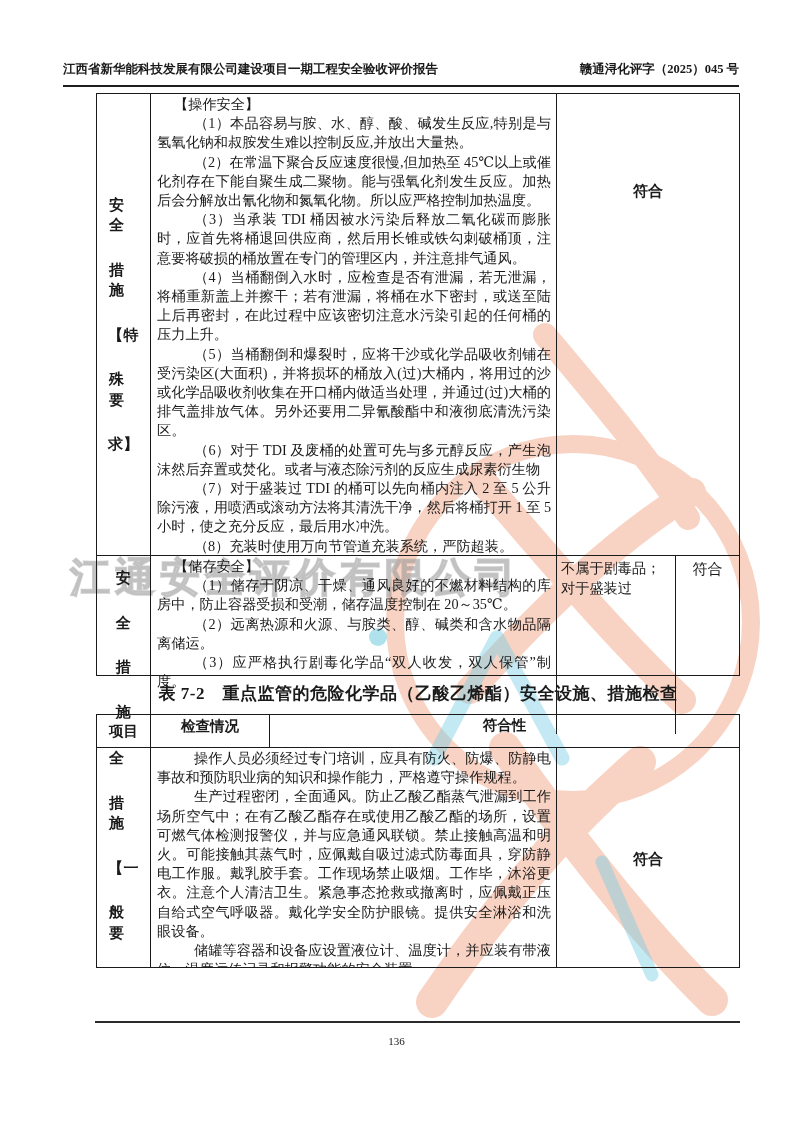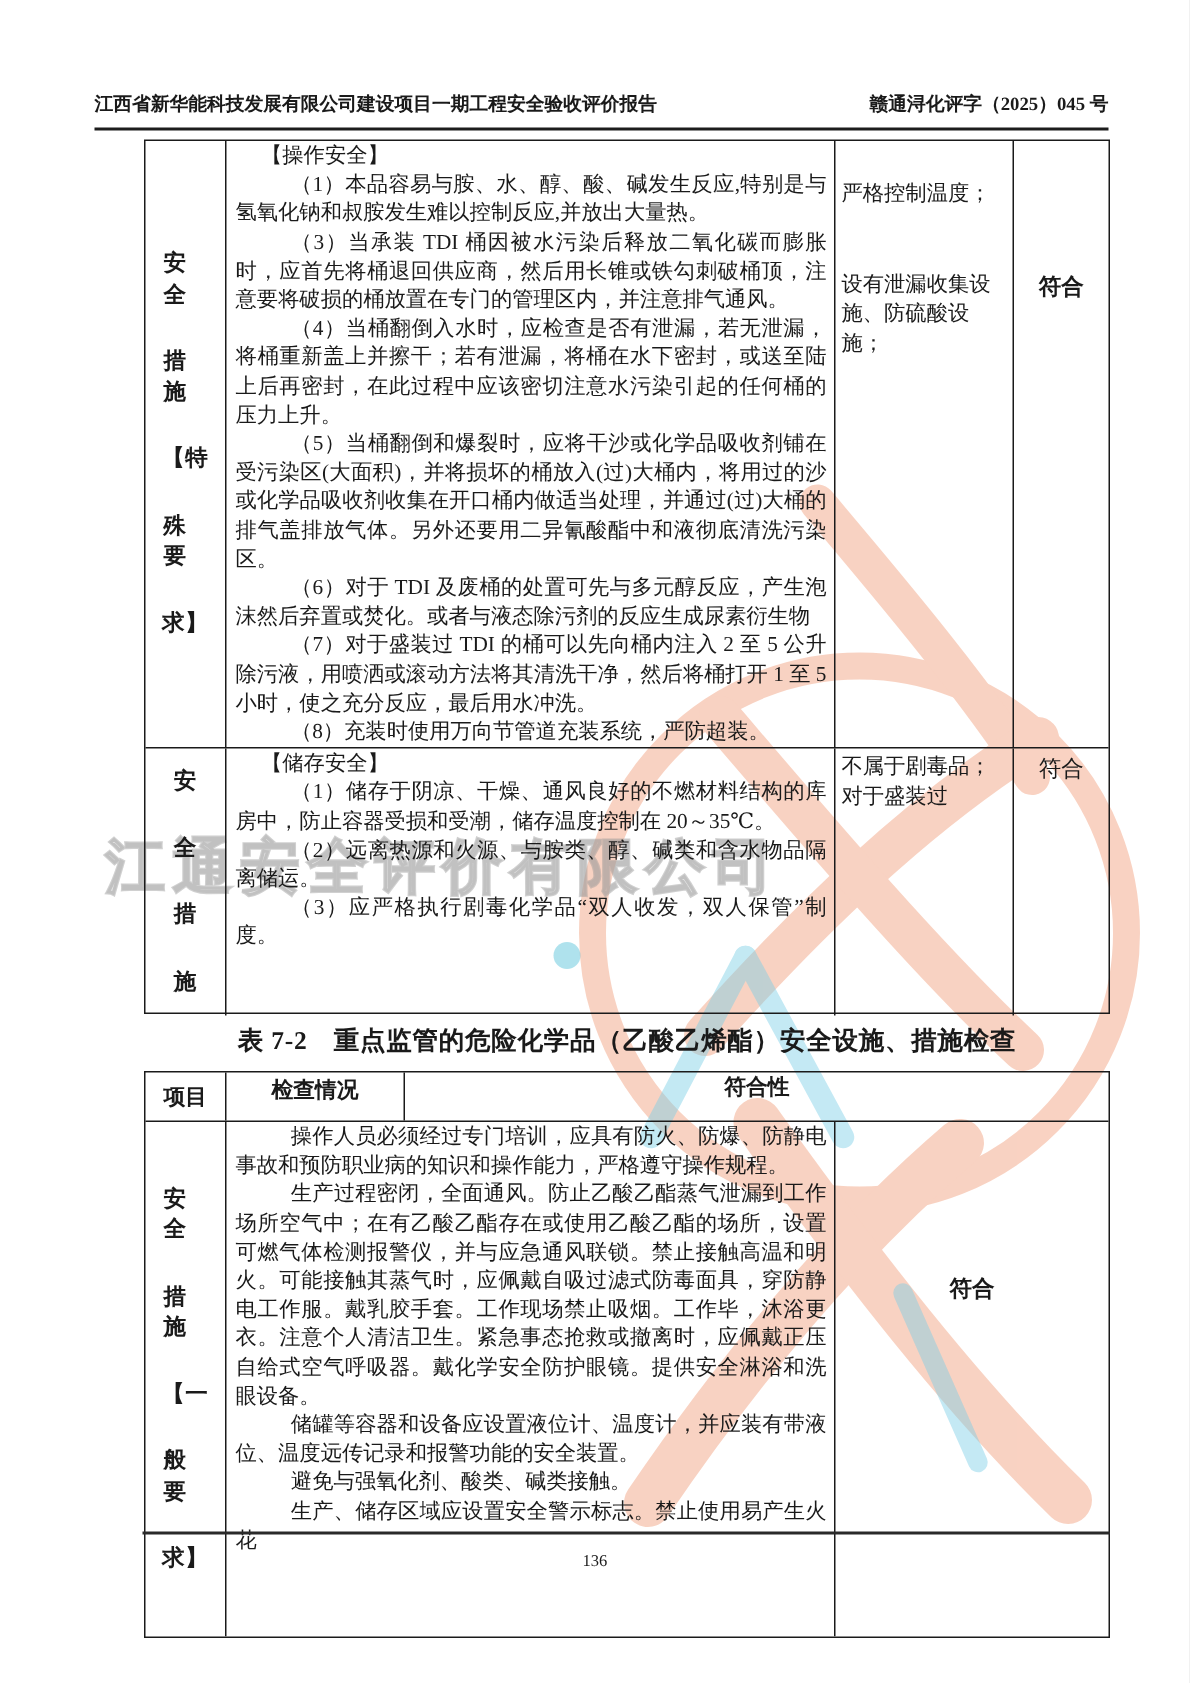--- a/index.html
+++ b/index.html
@@ -11,21 +11,21 @@
            color:rgba(165,165,165,0.30);margin-top:16px;-webkit-text-stroke:1.5px rgba(150,150,150,0.45);}
   .layer-content{position:absolute;left:0;top:0;width:793px;height:1122px;z-index:1;}
 
   .hdr{position:absolute;top:61px;left:63px;width:676px;display:flex;justify-content:space-between;
        font-weight:bold;font-size:12.5px;line-height:16px;}
   .hdr-rule{position:absolute;top:85px;left:63px;width:676px;height:1.6px;background:#1d1d1d;}
 
   .tbl{position:absolute;left:96px;width:644px;border:1.8px solid #1a1a1a;box-sizing:border-box;
        display:flex;flex-direction:column;background:transparent;}
   .t1{top:93px;height:583px;}
-  .t2{top:714px;height:378px;justify-content:center;}
+  .t2{top:714px;height:254px;justify-content:center;}
   .row{display:flex;box-sizing:border-box;}
   .cell{box-sizing:border-box;overflow:hidden;}
   .c1{width:54px;border-right:1.6px solid #1a1a1a;}
   .c2{width:406px;border-right:1.6px solid #1a1a1a;padding:1px 5px 0 6px;}
   .c3{width:119px;border-right:1.6px solid #1a1a1a;padding:2px 4px 0 4px;}
   .c4{flex:1;}
 
   .t1 .r1{height:462px;border-bottom:1.6px solid #1a1a1a;}
   .t1 .r2{flex:1;}
 
@@ -101,32 +101,29 @@
             <p>安全</p>
             <p>措施</p>
             <p>【特</p>
             <p>殊要</p>
             <p>求】</p>
           </div>
         <div class="cell c2 content">
           <div class="sec-title">【操作安全】</div>
           <div class="paras">
               <p>（1）本品容易与胺、水、醇、酸、碱发生反应,特别是与氢氧化钠和叔胺发生难以控制反应,并放出大量热。</p>
+              <p>（2）在常温下聚合反应速度很慢,但加热至 45℃以上或催化剂存在下能自聚生成二聚物。能与强氧化剂发生反应。加热后会分解放出氰化物和氮氧化物。所以应严格控制加热温度。</p>
               <p>（3）当承装 TDI 桶因被水污染后释放二氧化碳而膨胀时，应首先将桶退回供应商，然后用长锥或铁勾刺破桶顶，注意要将破损的桶放置在专门的管理区内，并注意排气通风。</p>
               <p>（4）当桶翻倒入水时，应检查是否有泄漏，若无泄漏，将桶重新盖上并擦干；若有泄漏，将桶在水下密封，或送至陆上后再密封，在此过程中应该密切注意水污染引起的任何桶的压力上升。</p>
               <p>（5）当桶翻倒和爆裂时，应将干沙或化学品吸收剂铺在受污染区(大面积)，并将损坏的桶放入(过)大桶内，将用过的沙或化学品吸收剂收集在开口桶内做适当处理，并通过(过)大桶的排气盖排放气体。另外还要用二异氰酸酯中和液彻底清洗污染区。</p>
               <p>（6）对于 TDI 及废桶的处置可先与多元醇反应，产生泡沫然后弃置或焚化。或者与液态除污剂的反应生成尿素衍生物</p>
               <p>（7）对于盛装过 TDI 的桶可以先向桶内注入 2 至 5 公升除污液，用喷洒或滚动方法将其清洗干净，然后将桶打开 1 至 5 小时，使之充分反应，最后用水冲洗。</p>
               <p>（8）充装时使用万向节管道充装系统，严防超装。</p>
             </div>
         </div>
-        <div class="cell c3 situation">
-            <p>严格控制温度；</p>
-            <p>设有泄漏收集设施、防硫酸设施；</p>
-          </div>
         <div class="cell c4 conformity">
           <span>符合</span>
         </div>
       </div>
       <div class="row r2">
         <div class="cell c1 label">
             <p>安</p>
             <p>全</p>
             <p>措</p>
             <p>施</p>

